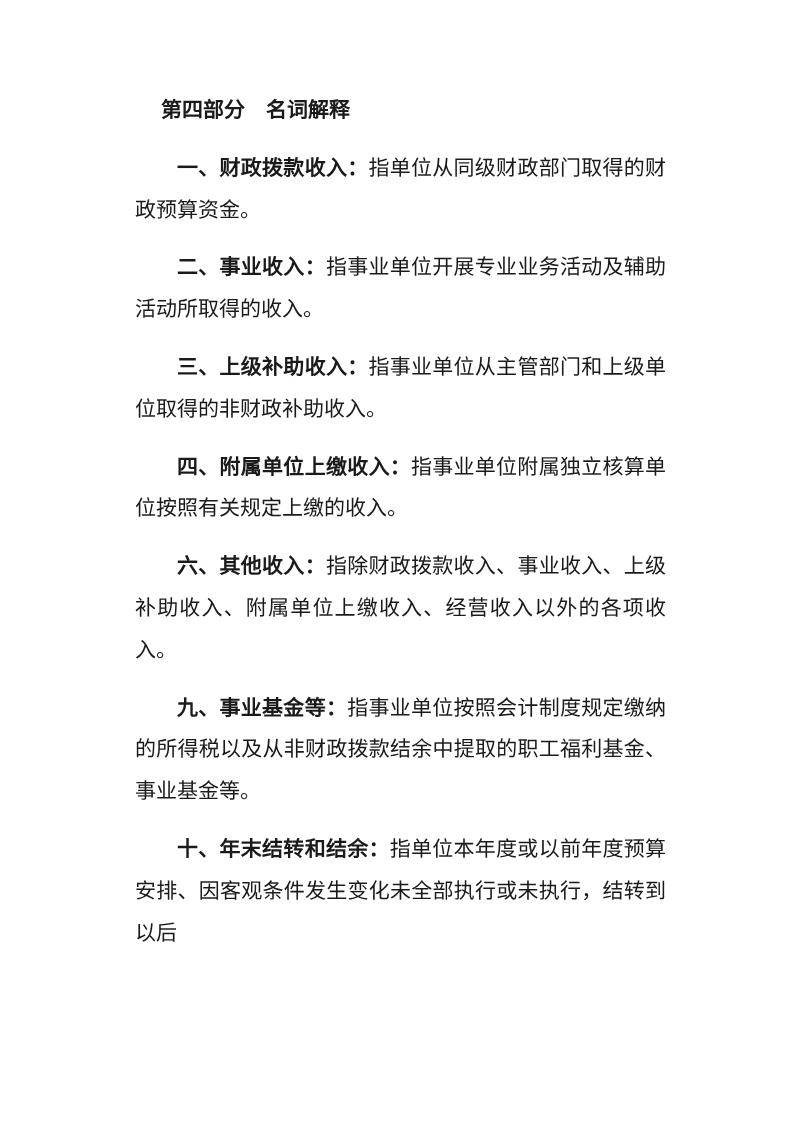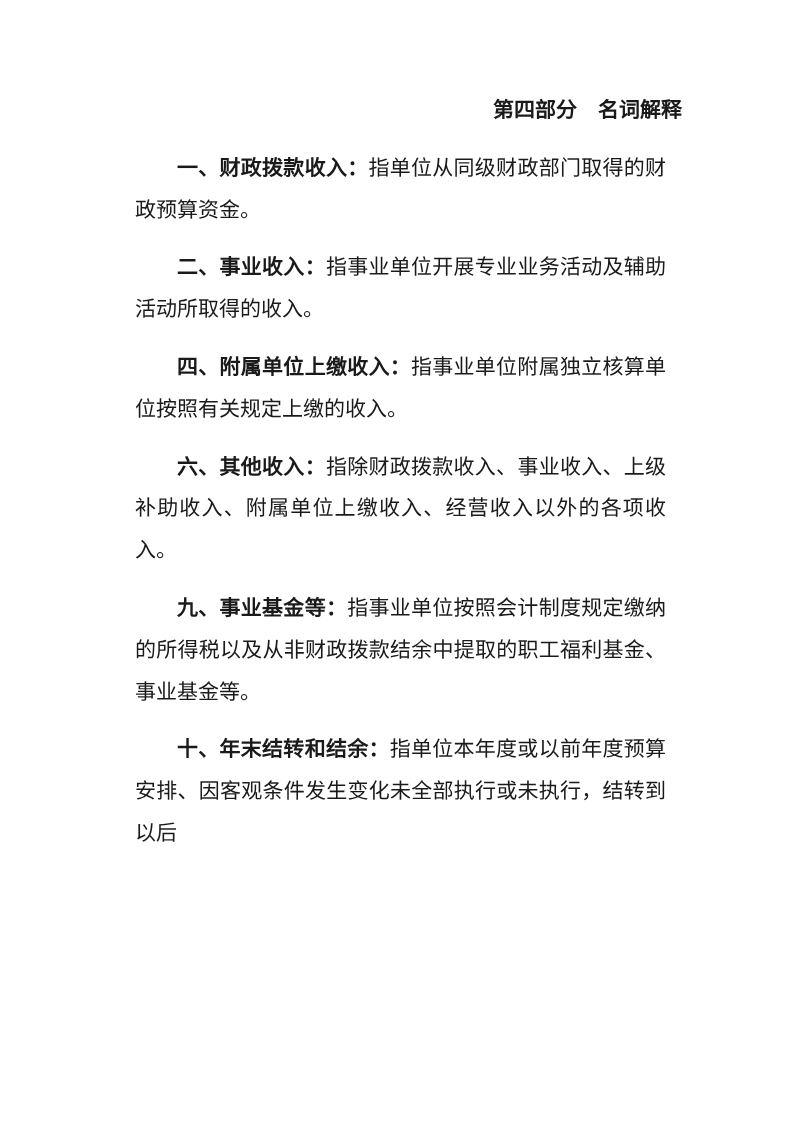--- a/index.html
+++ b/index.html
@@ -26,21 +26,21 @@
     line-height: 41.8px;
     text-align: justify;
     text-justify: inter-character;
   }
   .heading {
     margin: 0;
     font-size: 21px;
     font-weight: bold;
     line-height: 41.8px;
     text-indent: 2em;
-    text-align: right;
+    text-align: left;
   }
   .para {
     margin: 16px;
     text-indent: 2em;
   }
   .term {
     font-weight: bold;
   }
 </style>
 </head>
@@ -48,20 +48,21 @@
 
 <div class="page">
   <div class="content">
 
     <h1 class="heading">第四部分　名词解释</h1>
 
     <p class="para"><span class="term">一、财政拨款收入：</span><span>指单位从同级财政部门取得的财政预算资金。</span></p>
 
     <p class="para"><span class="term">二、事业收入：</span><span>指事业单位开展专业业务活动及辅助活动所取得的收入。</span></p>
 
+    <p class="para"><span class="term">三、上级补助收入：</span><span>指事业单位从主管部门和上级单位取得的非财政补助收入。</span></p>
 
     <p class="para"><span class="term">四、附属单位上缴收入：</span><span>指事业单位附属独立核算单位按照有关规定上缴的收入。</span></p>
 
 
     <p class="para"><span class="term">六、其他收入：</span><span>指除财政拨款收入、事业收入、上级补助收入、附属单位上缴收入、经营收入以外的各项收入。</span></p>
 
 
 
     <p class="para"><span class="term">九、事业基金等：</span><span>指事业单位按照会计制度规定缴纳的所得税以及从非财政拨款结余中提取的职工福利基金、事业基金等。</span></p>
 

